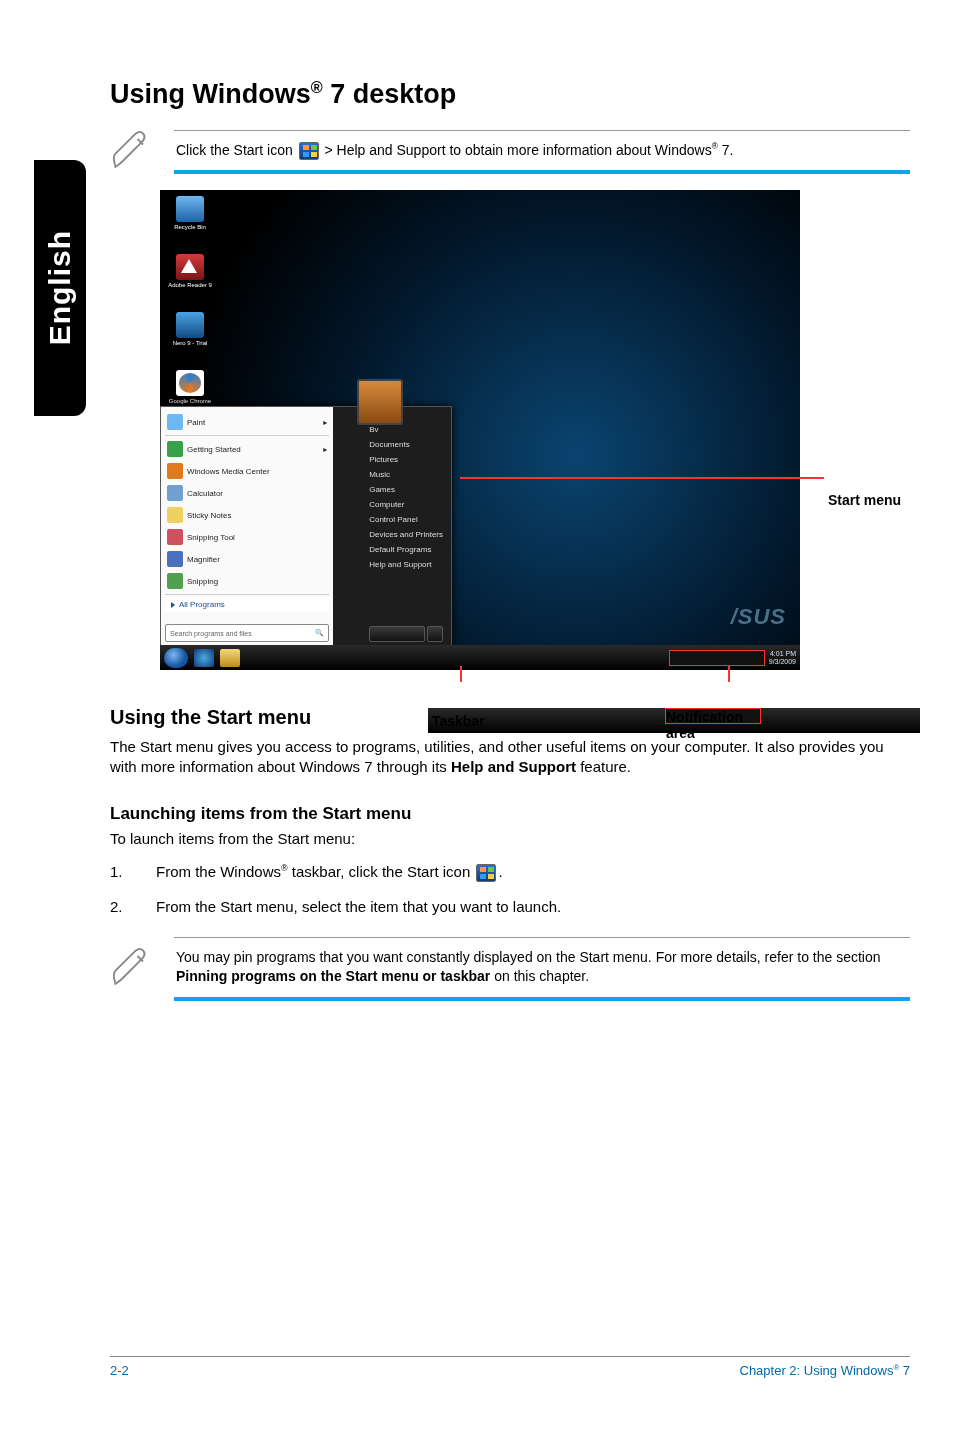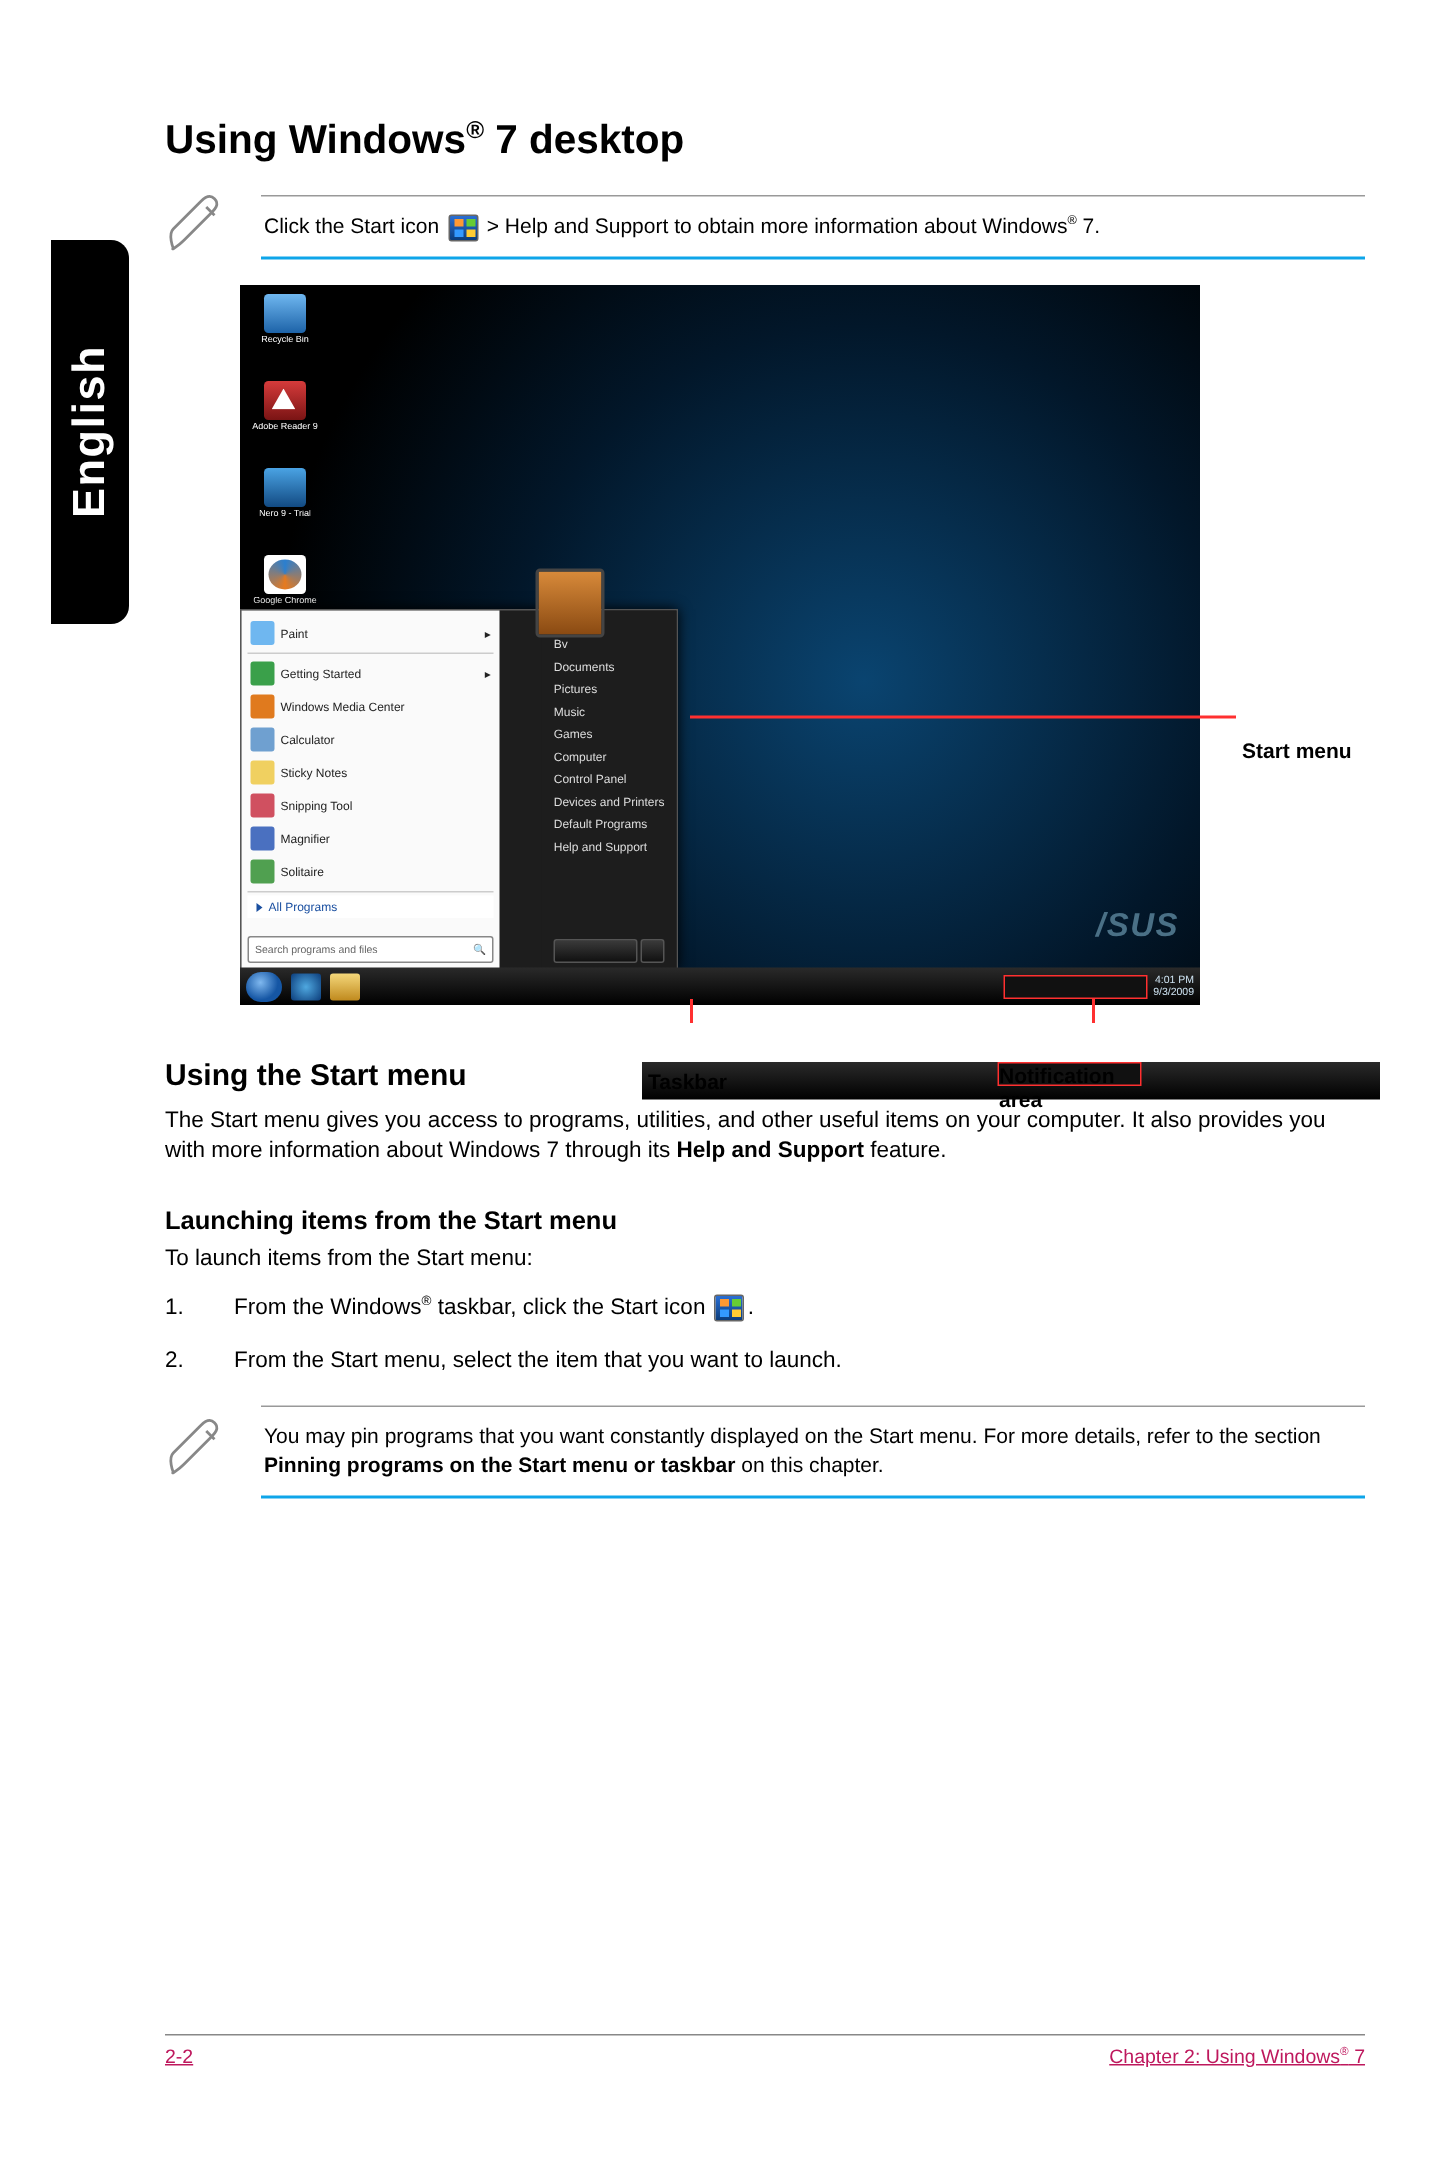--- a/index.html
+++ b/index.html
@@ -27,21 +27,21 @@
     position: absolute;
     left: 110px; top: 78px;
     width: 800px;
   }
   h1 { font-size: 27px; font-weight: bold; margin-bottom: 18px; }
   .reg { font-size: 0.6em; vertical-align: super; }
   .note-row { display: flex; align-items: center; gap: 20px; margin: 10px 0 8px 0; }
   .pencil-icon svg { width: 44px; height: 44px; }
   .note-box {
     border-top: 1px solid #999;
-    border-bottom: 2px solid #0ea5e9;
+    border-bottom: 4px solid #0ea5e9;
     padding: 10px 2px;
     flex: 1;
     font-size: 14px;
     line-height: 1.4;
   }
   .start-icon {
     display: inline-block;
     vertical-align: middle;
     width: 20px; height: 18px;
     background: linear-gradient(#2a6fd4, #0b3c7a);
@@ -125,21 +125,21 @@
   h3 { font-size: 17px; font-weight: bold; margin-top: 26px; margin-bottom: 6px;}
   h4 { font-size: 15px; font-weight: normal; margin-bottom: 14px;}
   .steps { font-size: 15px; padding-left: 0; list-style: none; }
   .steps li { display:flex; gap: 26px; margin-bottom: 14px; line-height:1.4;}
   .steps .num { flex:none; width: 20px;}
   .footer {
     position: absolute; left: 110px; right: 44px; bottom: 60px;
     border-top: 1px solid #888;
     padding-top: 6px;
     display: flex; justify-content: space-between;
-    font-size: 13px; color: #be185d; text-decoration: underline;
+    font-size: 13px; color: #0369a1;
   }
 </style>
 </head>
 <body>
 
 <div class="page">
   <div class="tab">
     <span class="tab-text">English</span>
   </div>
 
@@ -214,21 +214,21 @@
             <div class="sm-item">
                 <div class="ic" style="background:#d05060"></div>
                 <span>Snipping Tool</span>
               </div>
             <div class="sm-item">
                 <div class="ic" style="background:#4a70c0"></div>
                 <span>Magnifier</span>
               </div>
             <div class="sm-item">
                 <div class="ic" style="background:#50a050"></div>
-                <span>Solitaire</span>
+                <span>Snipping</span>
               </div>
             <div class="sm-sep"></div>
             <div class="sm-all">
                 <div class="arrow"></div>
                 <span>All Programs</span>
               </div>
             <div class="sm-search">
                 <span>Search programs and files</span>
                 <span style="margin-left:auto">🔍</span>
               </div>

